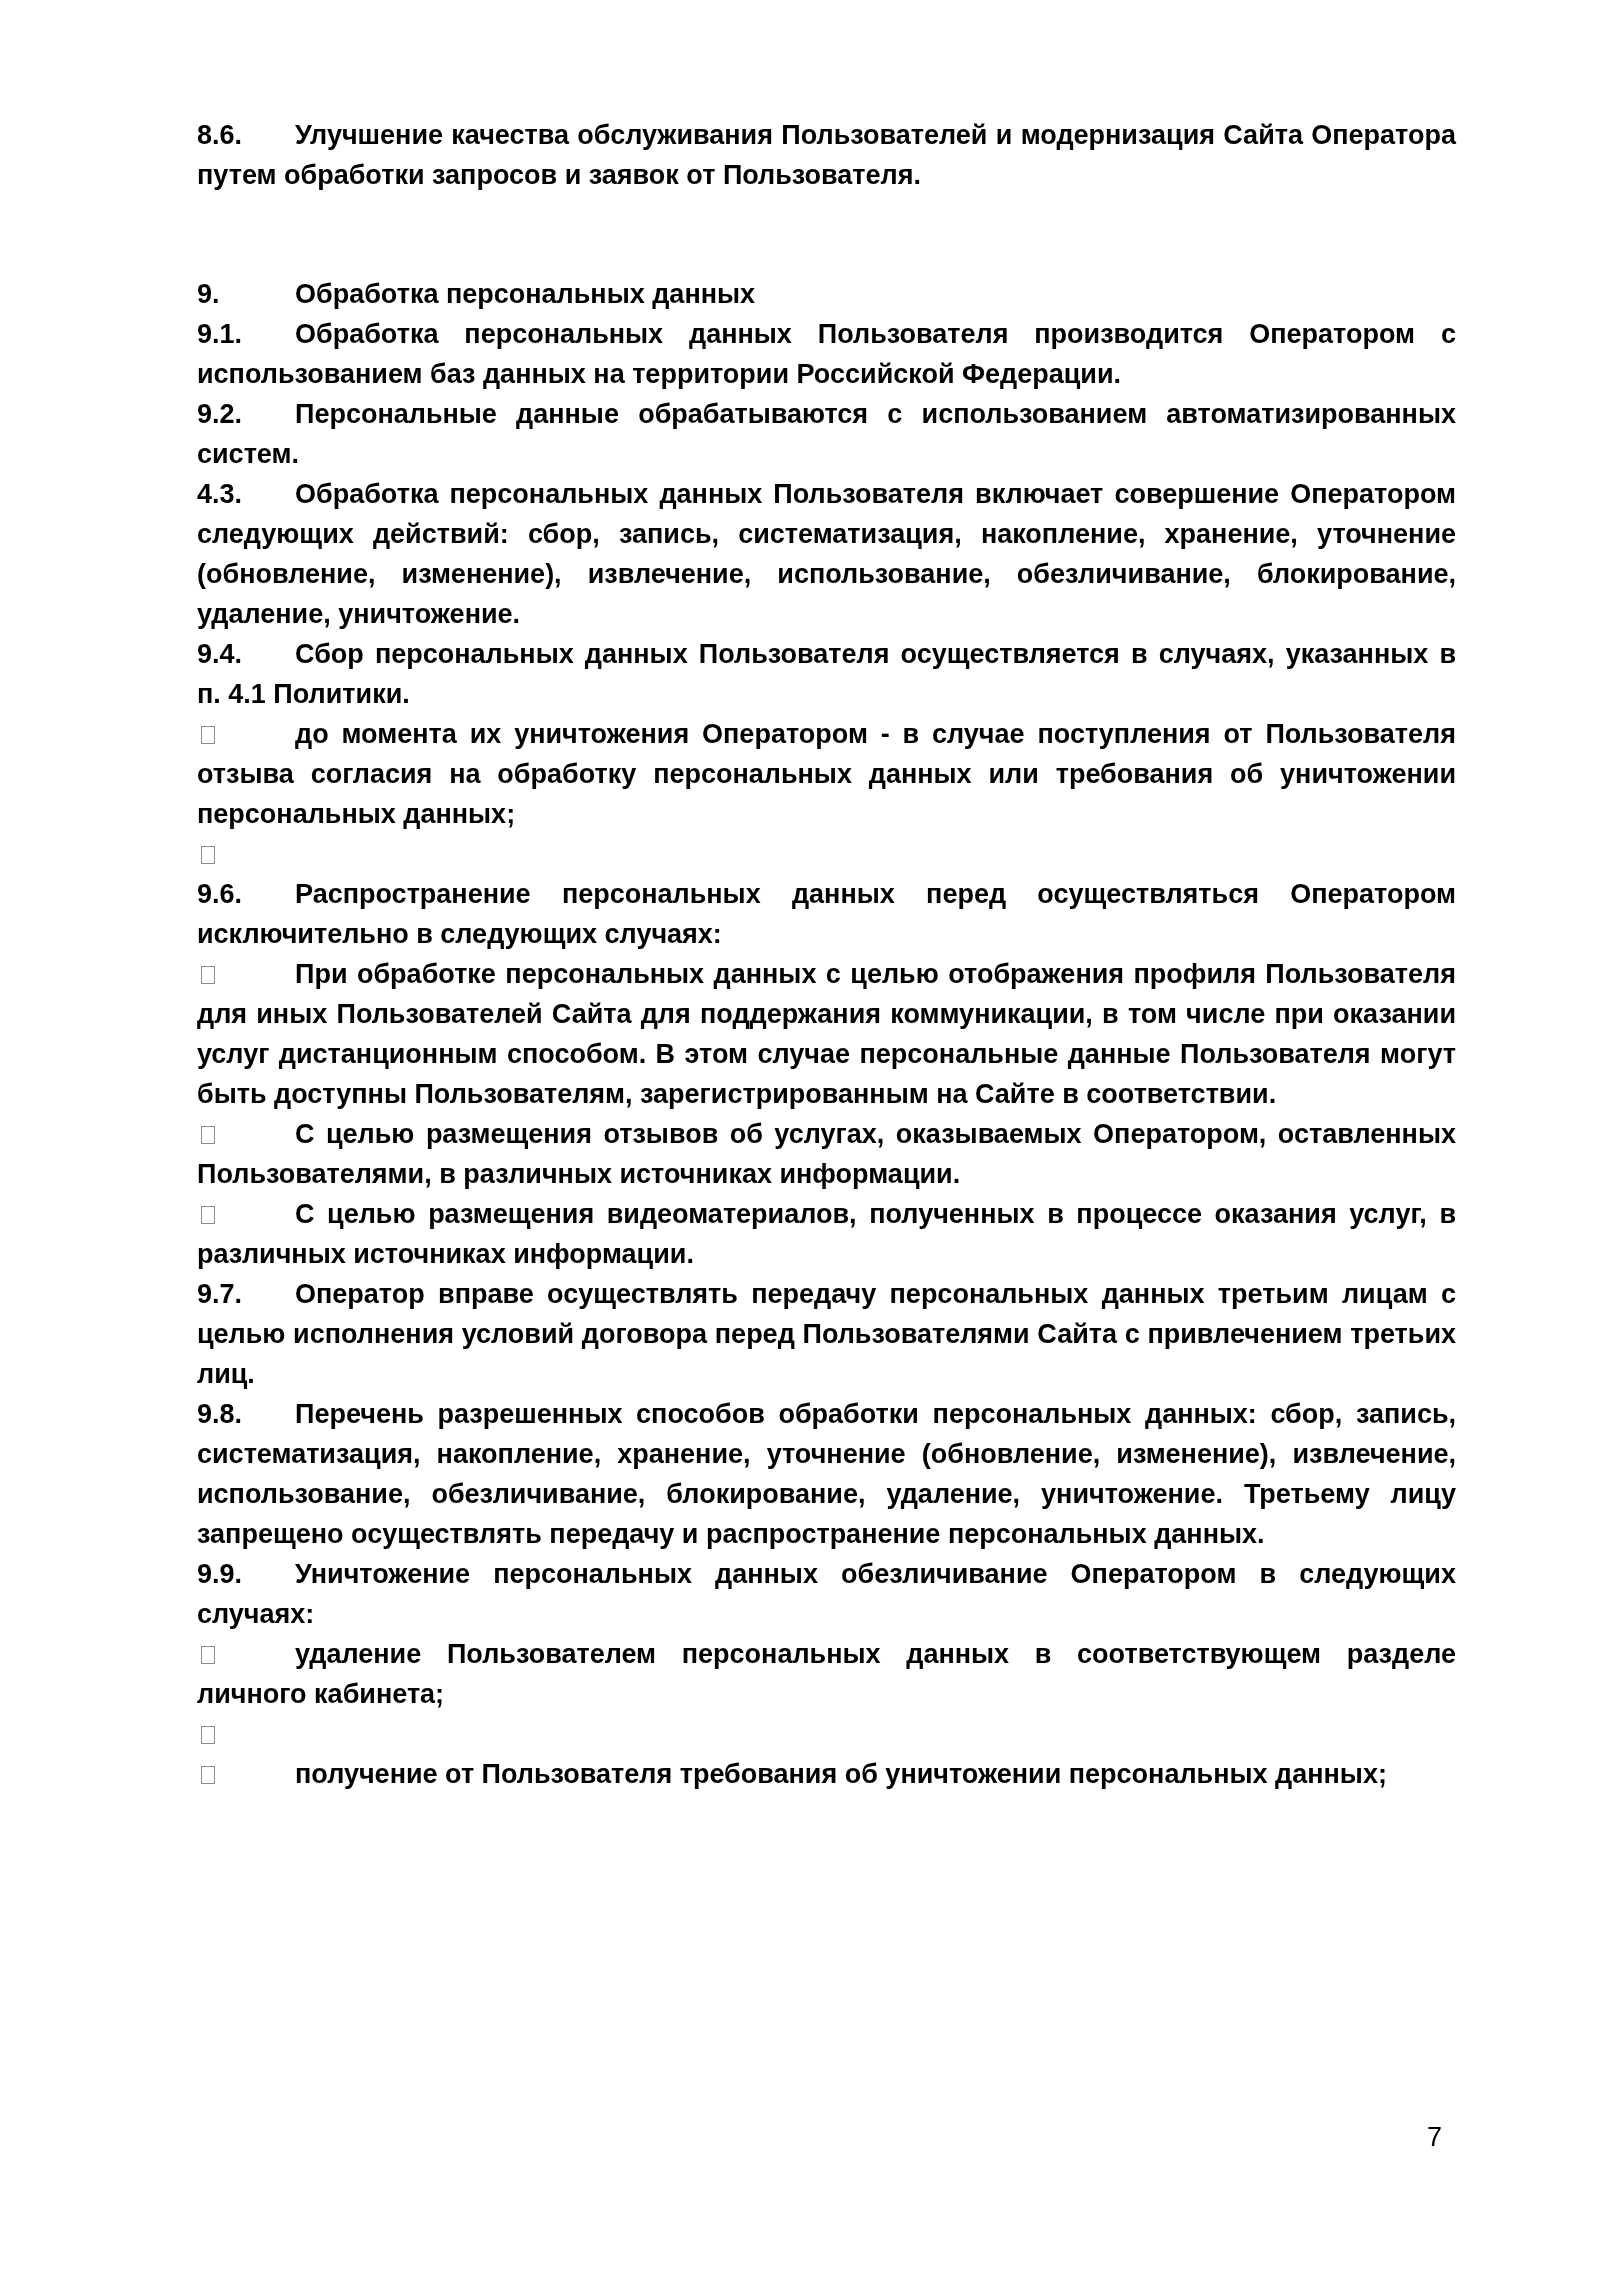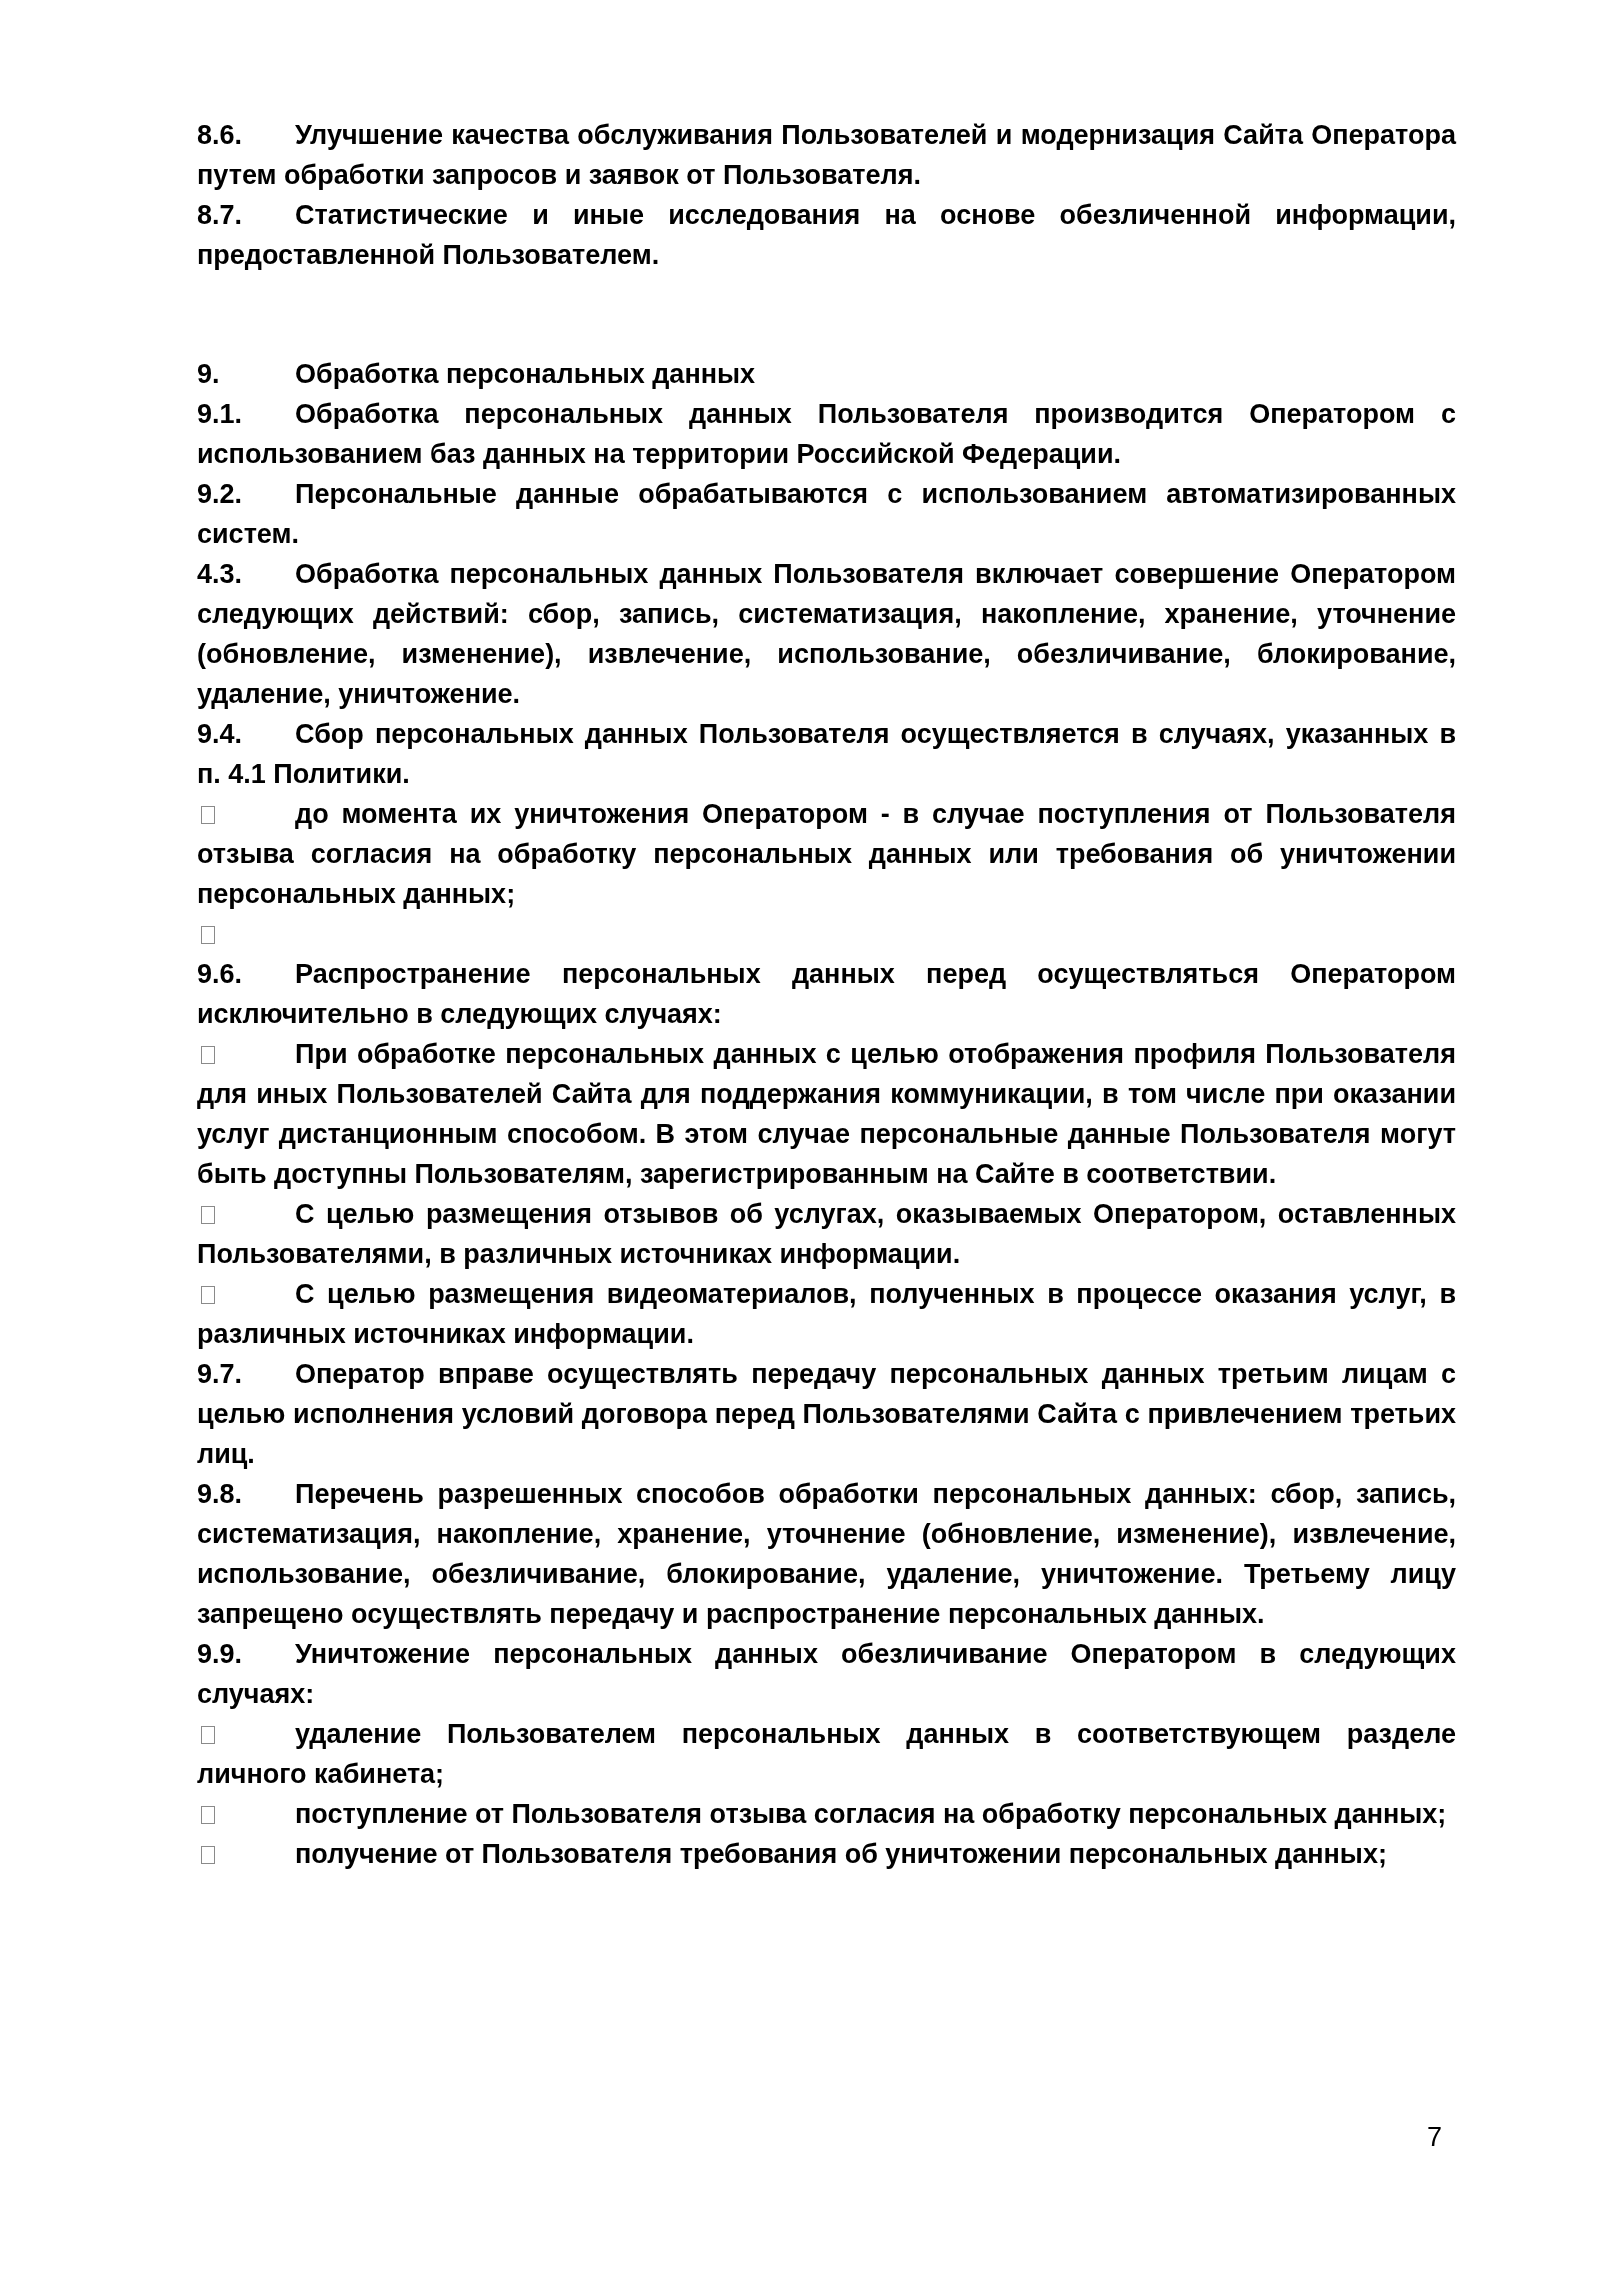--- a/index.html
+++ b/index.html
@@ -43,37 +43,36 @@
       font-size: 27px;
       line-height: 27px;
       color: #000000;
     }
   </style>
 </head>
 <body>
 
 <div class="page">
   <p class="para"><span class="num">8.6.</span><span>Улучшение качества обслуживания Пользователей и модернизация Сайта Оператора путем обработки запросов и заявок от Пользователя.</span></p>
-  <p class="para"><span class="num">8.7.</span><span>Статистические и иные исследования на основе обезличенной информации, предоставленной Пользователем.</span></p>
 
   <div class="gap"></div>
 
   <p class="para"><span class="num">9.</span><span>Обработка персональных данных</span></p>
   <p class="para"><span class="num">9.1.</span><span>Обработка персональных данных Пользователя производится Оператором с использованием баз данных на территории Российской Федерации.</span></p>
   <p class="para"><span class="num">9.2.</span><span>Персональные данные обрабатываются с использованием автоматизированных систем.</span></p>
   <p class="para"><span class="num">4.3.</span><span>Обработка персональных данных Пользователя включает совершение Оператором следующих действий: сбор, запись, систематизация, накопление, хранение, уточнение (обновление, изменение), извлечение, использование, обезличивание, блокирование, удаление, уничтожение.</span></p>
   <p class="para"><span class="num">9.4.</span><span>Сбор персональных данных Пользователя осуществляется в случаях, указанных в п. 4.1 Политики.</span></p>
   <p class="para"><span class="bullet"><span class="box"></span></span><span>до момента их уничтожения Оператором - в случае поступления от Пользователя отзыва согласия на обработку персональных данных или требования об уничтожении персональных данных;</span></p>
   <p class="para"><span class="bullet"><span class="box"></span></span></p>
   <p class="para"><span class="num">9.6.</span><span>Распространение персональных данных перед осуществляться Оператором исключительно в следующих случаях:</span></p>
   <p class="para"><span class="bullet"><span class="box"></span></span><span>При обработке персональных данных с целью отображения профиля Пользователя для иных Пользователей Сайта для поддержания коммуникации, в том числе при оказании услуг дистанционным способом. В этом случае персональные данные Пользователя могут быть доступны Пользователям, зарегистрированным на Сайте в соответствии.</span></p>
   <p class="para"><span class="bullet"><span class="box"></span></span><span>С целью размещения отзывов об услугах, оказываемых Оператором, оставленных Пользователями, в различных источниках информации.</span></p>
   <p class="para"><span class="bullet"><span class="box"></span></span><span>С целью размещения видеоматериалов, полученных в процессе оказания услуг, в различных источниках информации.</span></p>
   <p class="para"><span class="num">9.7.</span><span>Оператор вправе осуществлять передачу персональных данных третьим лицам с целью исполнения условий договора перед Пользователями Сайта с привлечением третьих лиц.</span></p>
   <p class="para"><span class="num">9.8.</span><span>Перечень разрешенных способов обработки персональных данных: сбор, запись, систематизация, накопление, хранение, уточнение (обновление, изменение), извлечение, использование, обезличивание, блокирование, удаление, уничтожение. Третьему лицу запрещено осуществлять передачу и распространение персональных данных.</span></p>
   <p class="para"><span class="num">9.9.</span><span>Уничтожение персональных данных обезличивание Оператором в следующих случаях:</span></p>
   <p class="para"><span class="bullet"><span class="box"></span></span><span>удаление Пользователем персональных данных в соответствующем разделе личного кабинета;</span></p>
-  <p class="para"><span class="bullet"><span class="box"></span></span><span>поступление от Пользователя отзыва согласия на обработку персональных данных;</span></p>
+  <p class="para"><span class="bullet"><span class="box"></span></span></p>
   <p class="para"><span class="bullet"><span class="box"></span></span><span>получение от Пользователя требования об уничтожении персональных данных;</span></p>
 </div>
 
 <div class="page-number">7</div>
 
 
 </body></html>

